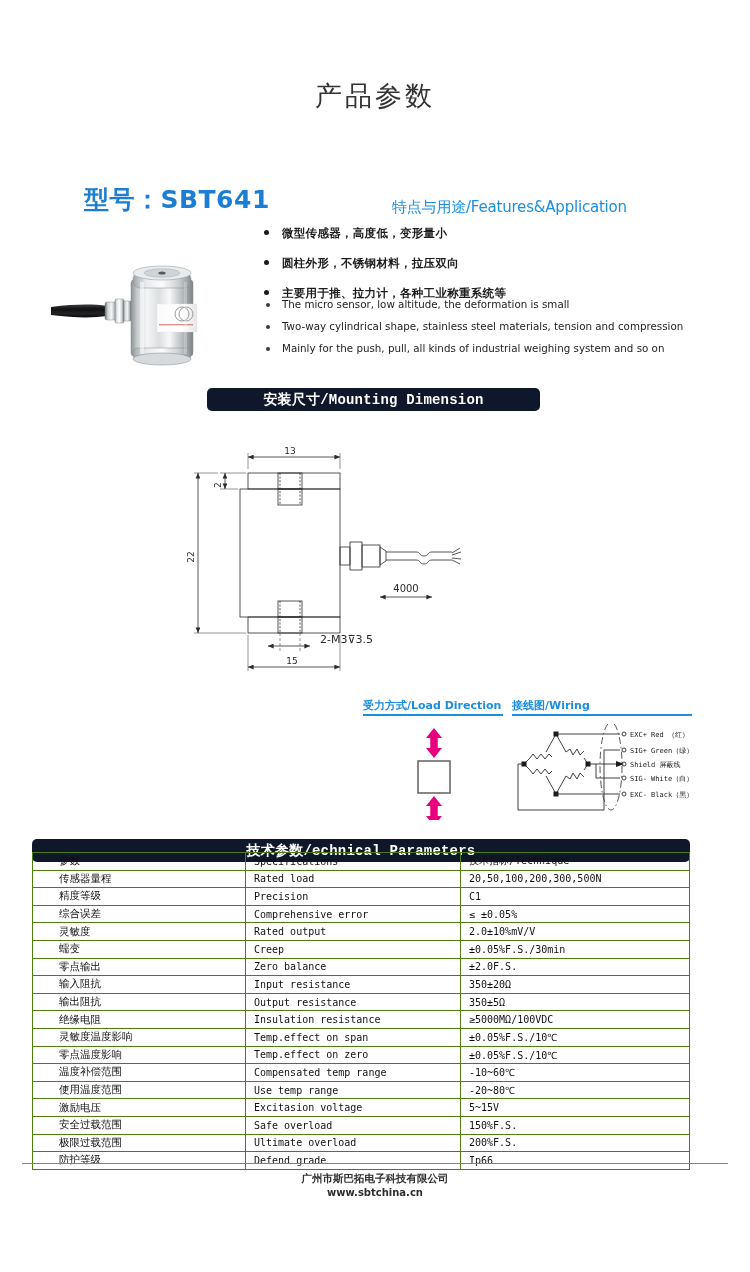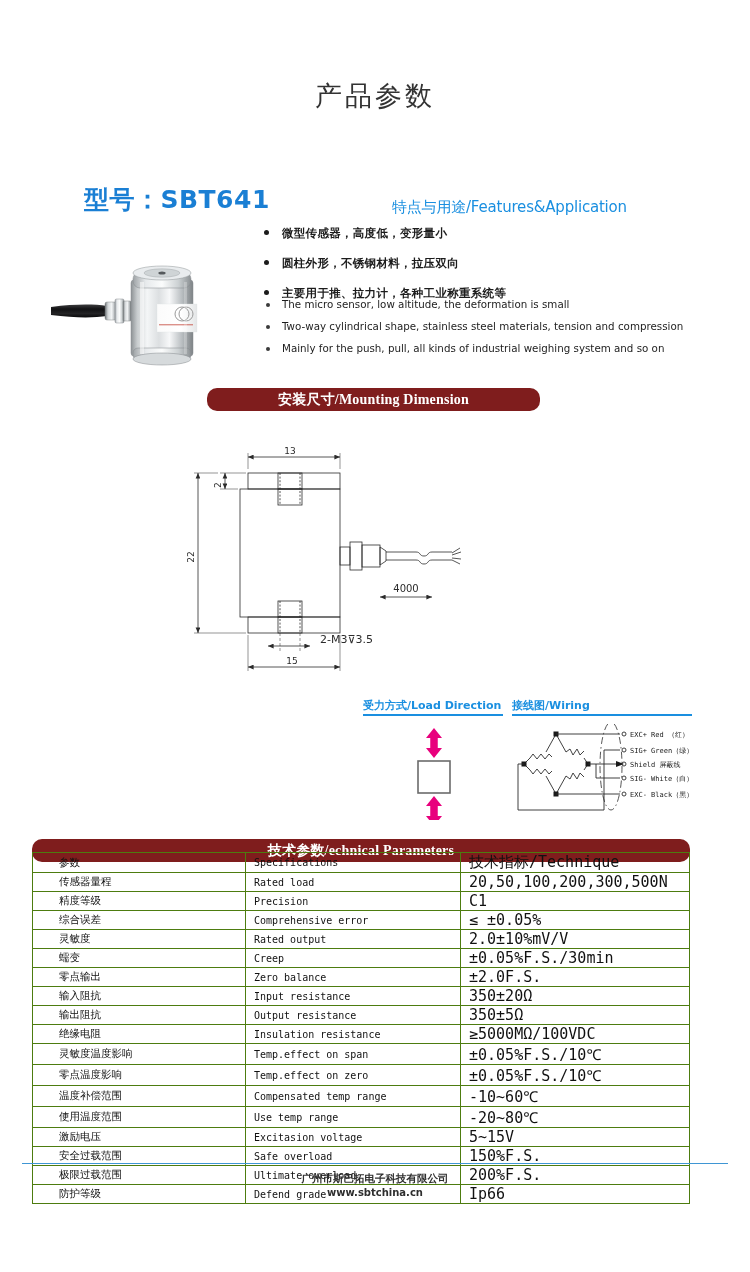--- a/index.html
+++ b/index.html
@@ -109,26 +109,26 @@
     top: 5px;
     width: 4px;
     height: 4px;
     border-radius: 50%;
     background: #3a3a3a;
   }
 
   
   .pill-banner {
     position: absolute;
-    background: #7f1d1d;
-    border-radius: 10px;
+    background: #0f172a;
+    border-radius: 5px;
     color: #ffffff;
     font-weight: bold;
     text-align: center;
-    font-family: Liberation Serif, serif;
+    font-family: Liberation Mono, monospace;
     letter-spacing: 0.2px;
     display: flex;
     align-items: center;
     justify-content: center;
   }
   #mounting-banner {
     top: 388px;
     left: 207px;
     width: 333px;
     height: 23px;
@@ -211,21 +211,21 @@
     padding-left: 26px;
   }
   .params-table td.c-en {
     width: 206px;
     font-family: "DejaVu Sans Mono", monospace;
     font-size: 10px;
     padding-left: 8px;
   }
   .params-table td.c-val {
     font-family: "DejaVu Sans Mono", monospace;
-    font-size: 15px;
+    font-size: 10px;
     padding-left: 8px;
   }
 
   
   .footer-rule {
     position: absolute;
     top: 1163px;
     left: 22px;
     width: 706px;
     height: 1px;

